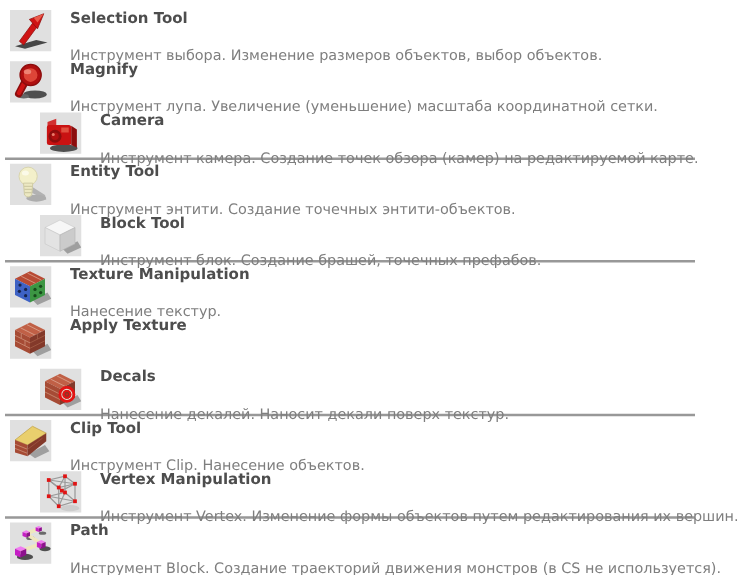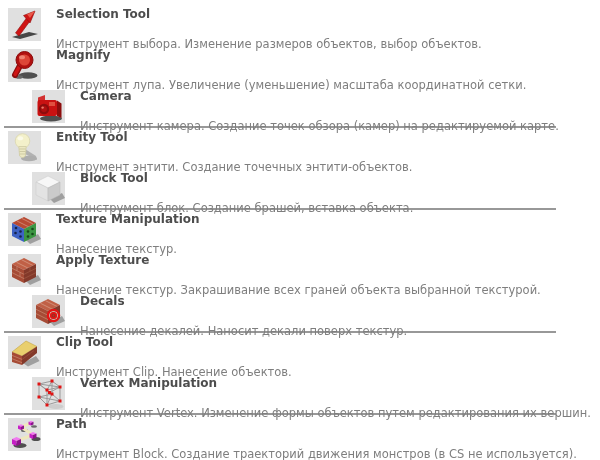--- a/index.html
+++ b/index.html
@@ -98,21 +98,21 @@
     <span class="icon-tile">
           <svg viewBox="0 0 33 33" width="33" height="33">
   <polygon points="18,27 30,21 33,26 22,31" fill="#9f9f9f"></polygon>
   <polygon points="16,4 28,10 16,16 4,10" fill="#f7f7f7" stroke="#c9c9c9" stroke-width="0.5"></polygon>
   <polygon points="4,10 16,16 16,29 4,23" fill="#e3e3e3" stroke="#c9c9c9" stroke-width="0.5"></polygon>
   <polygon points="28,10 16,16 16,29 28,23" fill="#cbcbcb" stroke="#b5b5b5" stroke-width="0.5"></polygon>
 </svg>
         </span>
     <div class="tool-text">
       <div class="tool-title">Block Tool</div>
-      <div class="tool-desc">Инструмент блок. Создание брашей, вставка объекта.</div>
+      <div class="tool-desc">Инструмент блок. Создание брашей, точечных префабов.</div>
     </div>
   </div>
 <div class="separator"></div>
   <div class="tool-row">
     <span class="icon-tile">
           <svg viewBox="0 0 33 33" width="33" height="33">
   <polygon points="18,27 30,21 33,26 22,31" fill="#9f9f9f"></polygon>
   <polygon points="16,4 28,10 16,16 4,10" fill="#b84a33"></polygon>
   <line x1="9" y1="8" x2="21" y2="14" stroke="#d4907c" stroke-width="0.8"></line>
   <line x1="14" y1="5.5" x2="25" y2="11" stroke="#d4907c" stroke-width="0.8"></line>
@@ -147,21 +147,20 @@
   <line x1="9" y1="12.5" x2="9" y2="16.8" stroke="#c98a72" stroke-width="0.7"></line>
   <line x1="12" y1="18.3" x2="12" y2="22.6" stroke="#c98a72" stroke-width="0.7"></line>
   <polygon points="28,10 16,16 16,29 28,23" fill="#83392a"></polygon>
   <line x1="16" y1="20.3" x2="28" y2="14.3" stroke="#a05a44" stroke-width="0.7"></line>
   <line x1="16" y1="24.6" x2="28" y2="18.6" stroke="#a05a44" stroke-width="0.7"></line>
   <line x1="22" y1="13" x2="22" y2="17.3" stroke="#a05a44" stroke-width="0.7"></line>
 </svg>
         </span>
     <div class="tool-text">
       <div class="tool-title">Apply Texture</div>
-      <div class="tool-desc">Нанесение текстур. Закрашивание всех граней объекта выбранной текстурой.</div>
     </div>
   </div>
 
   <div class="tool-row no-gap">
     <span class="icon-tile">
           <svg viewBox="0 0 33 33" width="33" height="33">
   <polygon points="18,27 30,21 33,26 22,31" fill="#9f9f9f"></polygon>
   <polygon points="16,4 28,10 16,16 4,10" fill="#c06046"></polygon>
   <line x1="8.5" y1="8.3" x2="20.5" y2="14.3" stroke="#d99f8a" stroke-width="0.7"></line>
   <line x1="13.5" y1="5.7" x2="25" y2="11.5" stroke="#d99f8a" stroke-width="0.7"></line>

